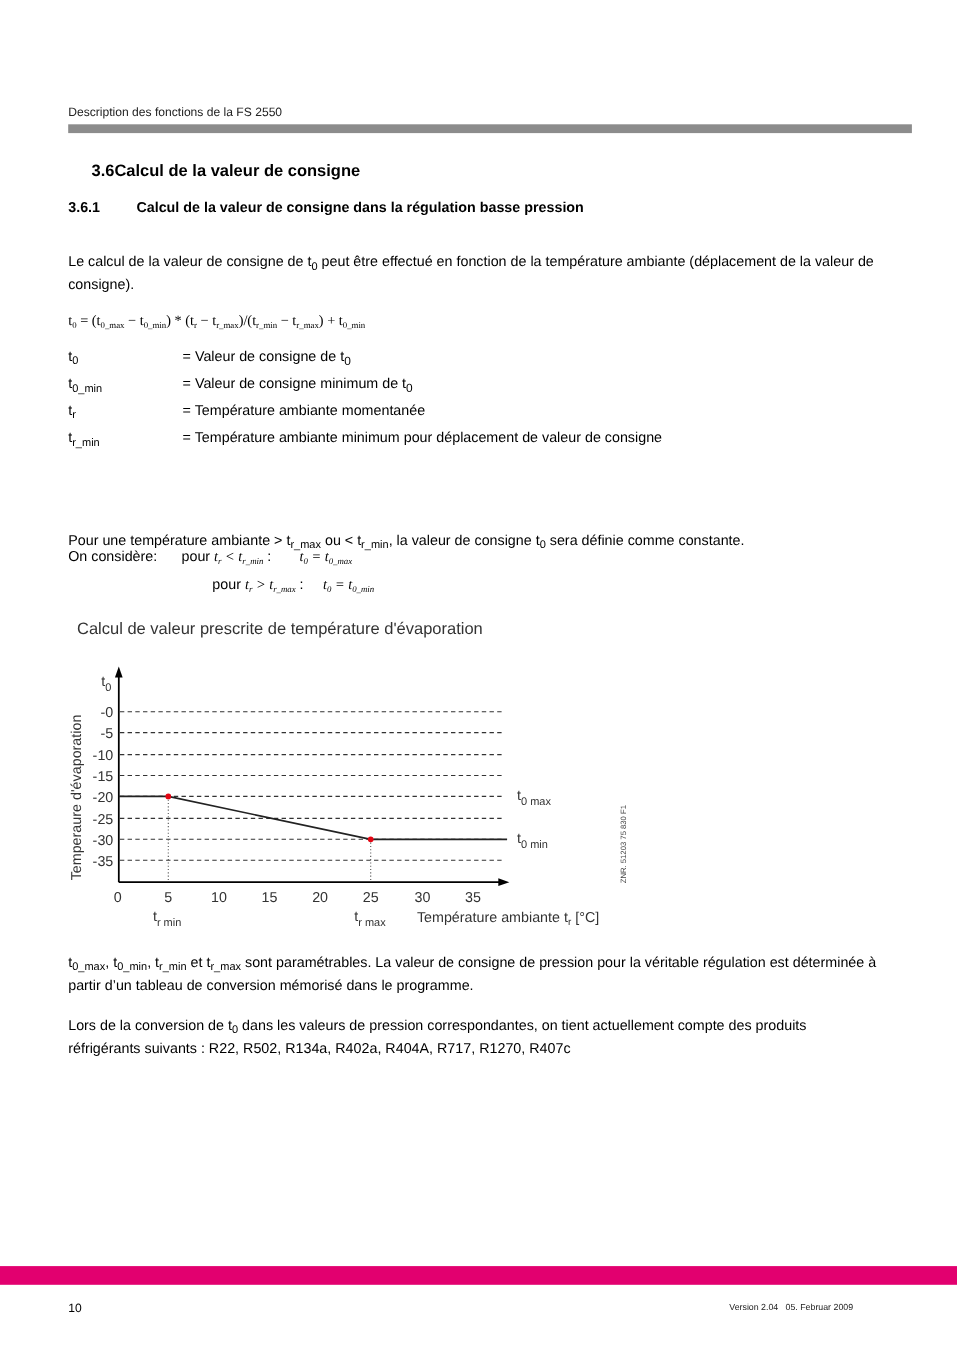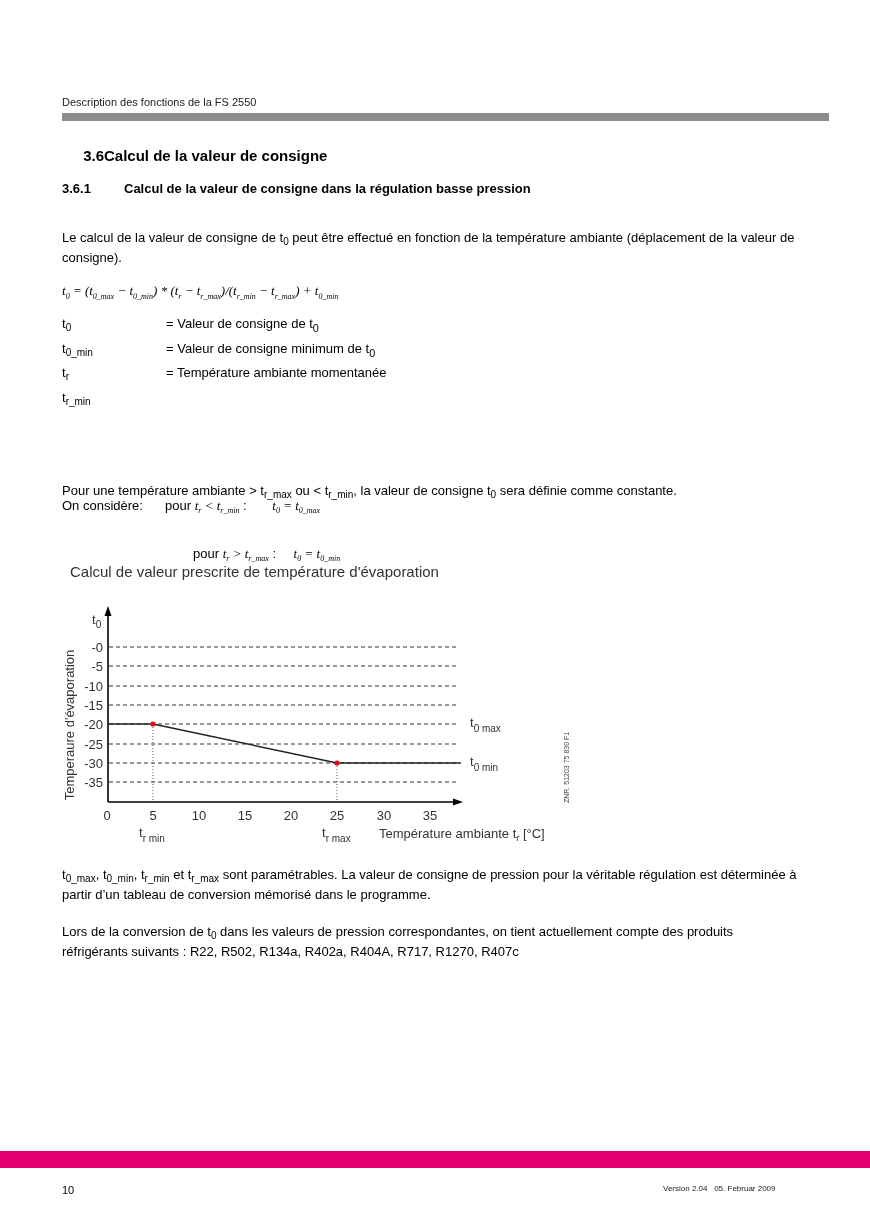--- a/index.html
+++ b/index.html
@@ -7,29 +7,29 @@
          font-family:"Liberation Sans", sans-serif; color:#000; }
   .abs { position:absolute; }
   .hdr-text { left:62px; top:96px; font-size:11px; color:#222; }
   .hdr-bar { left:62px; top:113px; width:767px; height:8px; background:#8c8c8c; }
   .h1 { left:62px; top:147px; font-size:15px; font-weight:bold; }
   .h2 { left:62px; top:181px; font-size:13px; font-weight:bold; }
   .h1 .num { display:inline-block; width:42px;text-align:right; }
   .h2 .num { display:inline-block; width:62px; }
   .p { font-size:13px; line-height:16px; }
   .intro { left:62px; top:230px; width:740px; }
-  .formula { left:62px; top:283px; font-size:13px; font-style:italic; font-family:"Liberation Serif", serif; }
+  .formula { left:62px; top:283px; font-size:13px; font-family:"Liberation Serif", serif; }
   .formula sub { font-size:8px; }
   .defs { left:62px; top:316px; width:720px; }
   .def-row { height:24.5px; font-size:13px; display:flex; align-items:flex-start; }
   .def-sym { width:104px; }
   .def-sym sub, .p sub { font-size:10px; vertical-align:-3px; }
   .cond { left:62px; top:483px; width:760px; }
   .cond2 { left:62px; top:498px; }
-  .cond3 { left:165px; top:546px;padding-left:28px; }
+  .cond3 { left:165px; top:523px;padding-left:28px; }
   .math { font-family:"Liberation Serif", serif; font-style:italic; font-size:13px; }
   .math sub { font-size:8px; vertical-align:-3px; }
   .chart-title { left:70px; top:563px; font-size:15px; color:#333; }
   .para3 { left:62px; top:867px; width:740px; }
   .para4 { left:62px; top:924px; width:740px; }
   .foot-bar { left:0; top:1151px; width:870px; height:17px; background:#e2006f; }
   .page-num { left:62px; top:1184px; font-size:11px; }
   .version { left:663px; top:1184px; font-size:8px; color:#222; }
   svg text { font-family:"Liberation Sans", sans-serif; }
 </style>
@@ -62,20 +62,21 @@
   <div class="def-row">
     <span class="def-sym"><span>t</span><sub>0_min</sub></span>
     <span><span>= Valeur de consigne minimum de t</span><sub>0</sub></span>
   </div>
   <div class="def-row">
     <span class="def-sym"><span>t</span><sub>r</sub></span>
     <span><span>= Température ambiante momentanée</span></span>
   </div>
   <div class="def-row">
     <span class="def-sym"><span>t</span><sub>r_min</sub></span>
+    <span><span>= Température ambiante minimum pour déplacement de valeur de consigne</span></span>
   </div>
 </div>
 
 <div class="abs p cond">
   <span>Pour une température ambiante &gt; t</span><sub>r_max</sub><span> ou &lt; t</span><sub>r_min</sub><span>, la valeur de consigne t</span><sub>0</sub><span> sera définie comme constante.</span>
 </div>
 
 <div class="abs p cond2">
   <span style="display:inline-block;width:103px">On considère:</span><span>pour</span>
   <span class="math"><span>t</span><sub>r</sub> <span>&lt;</span> <span>t</span><sub>r_min</sub></span> :

